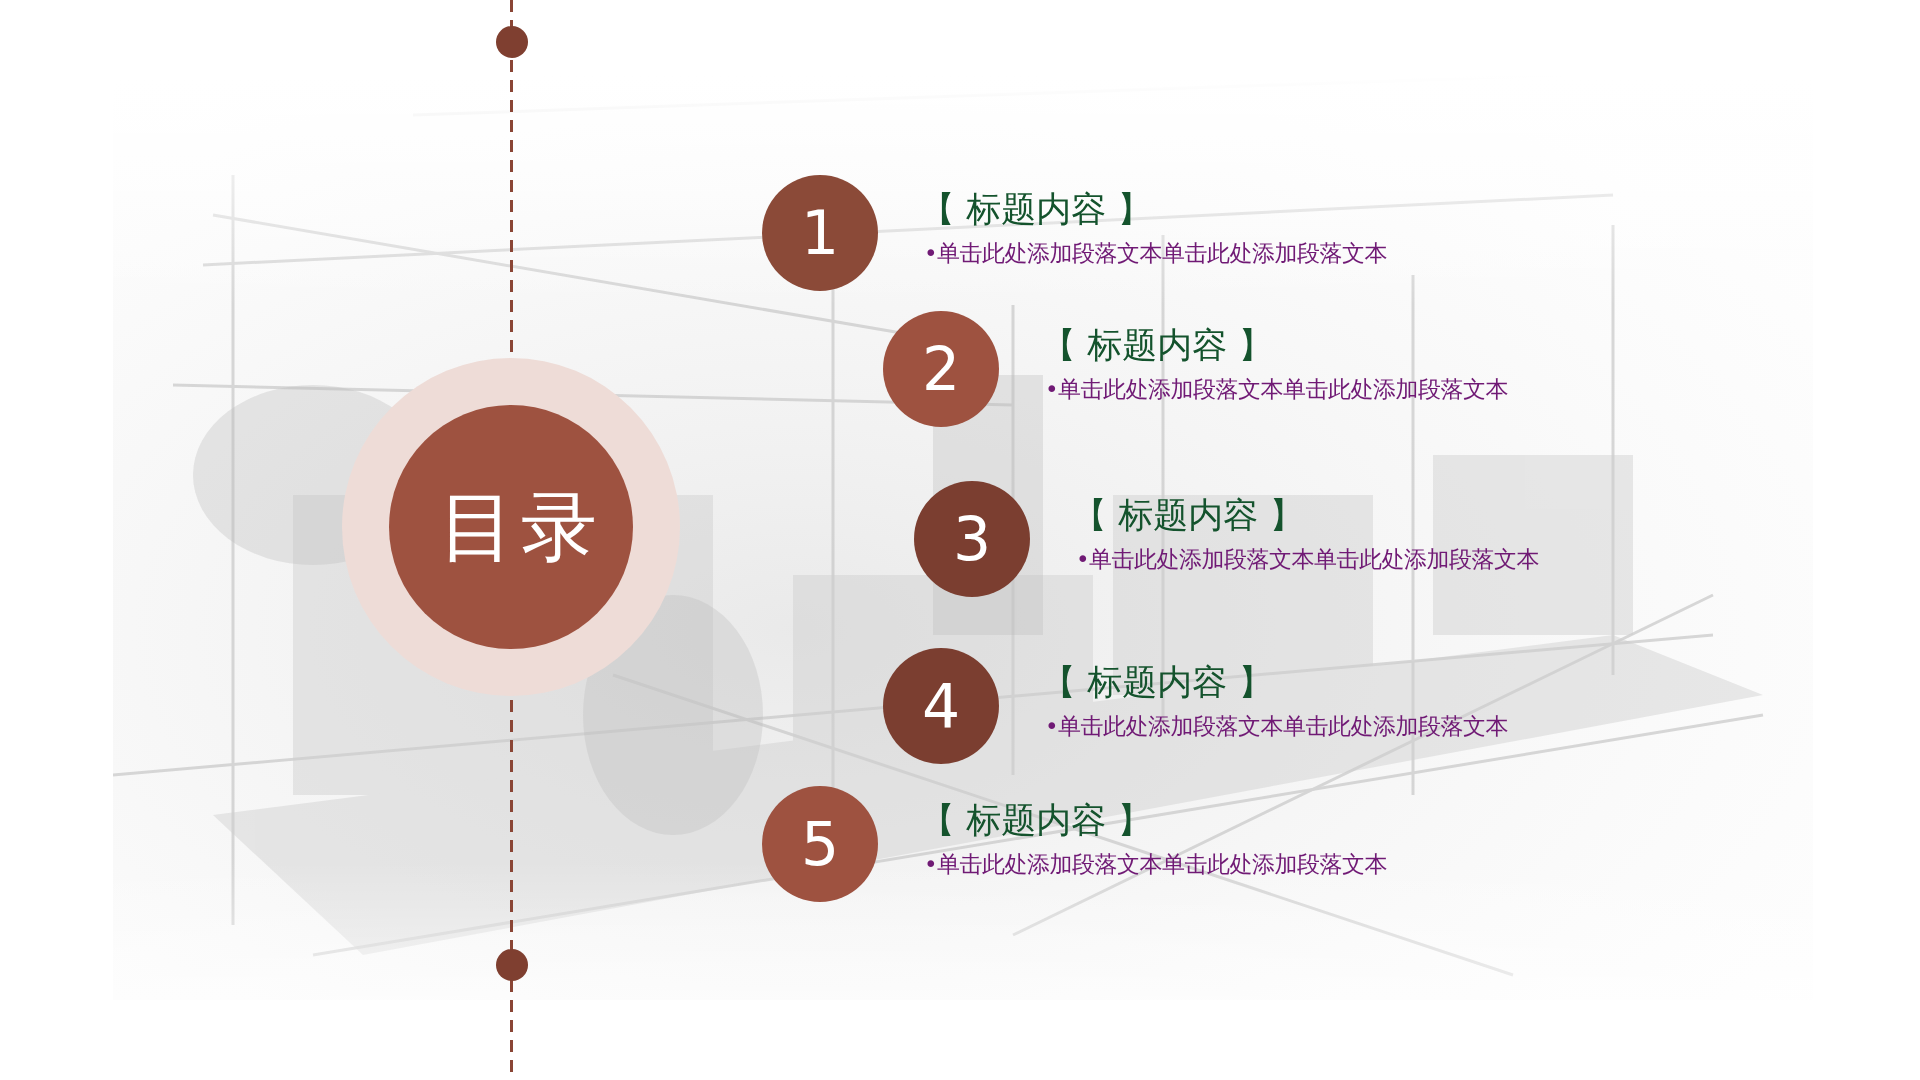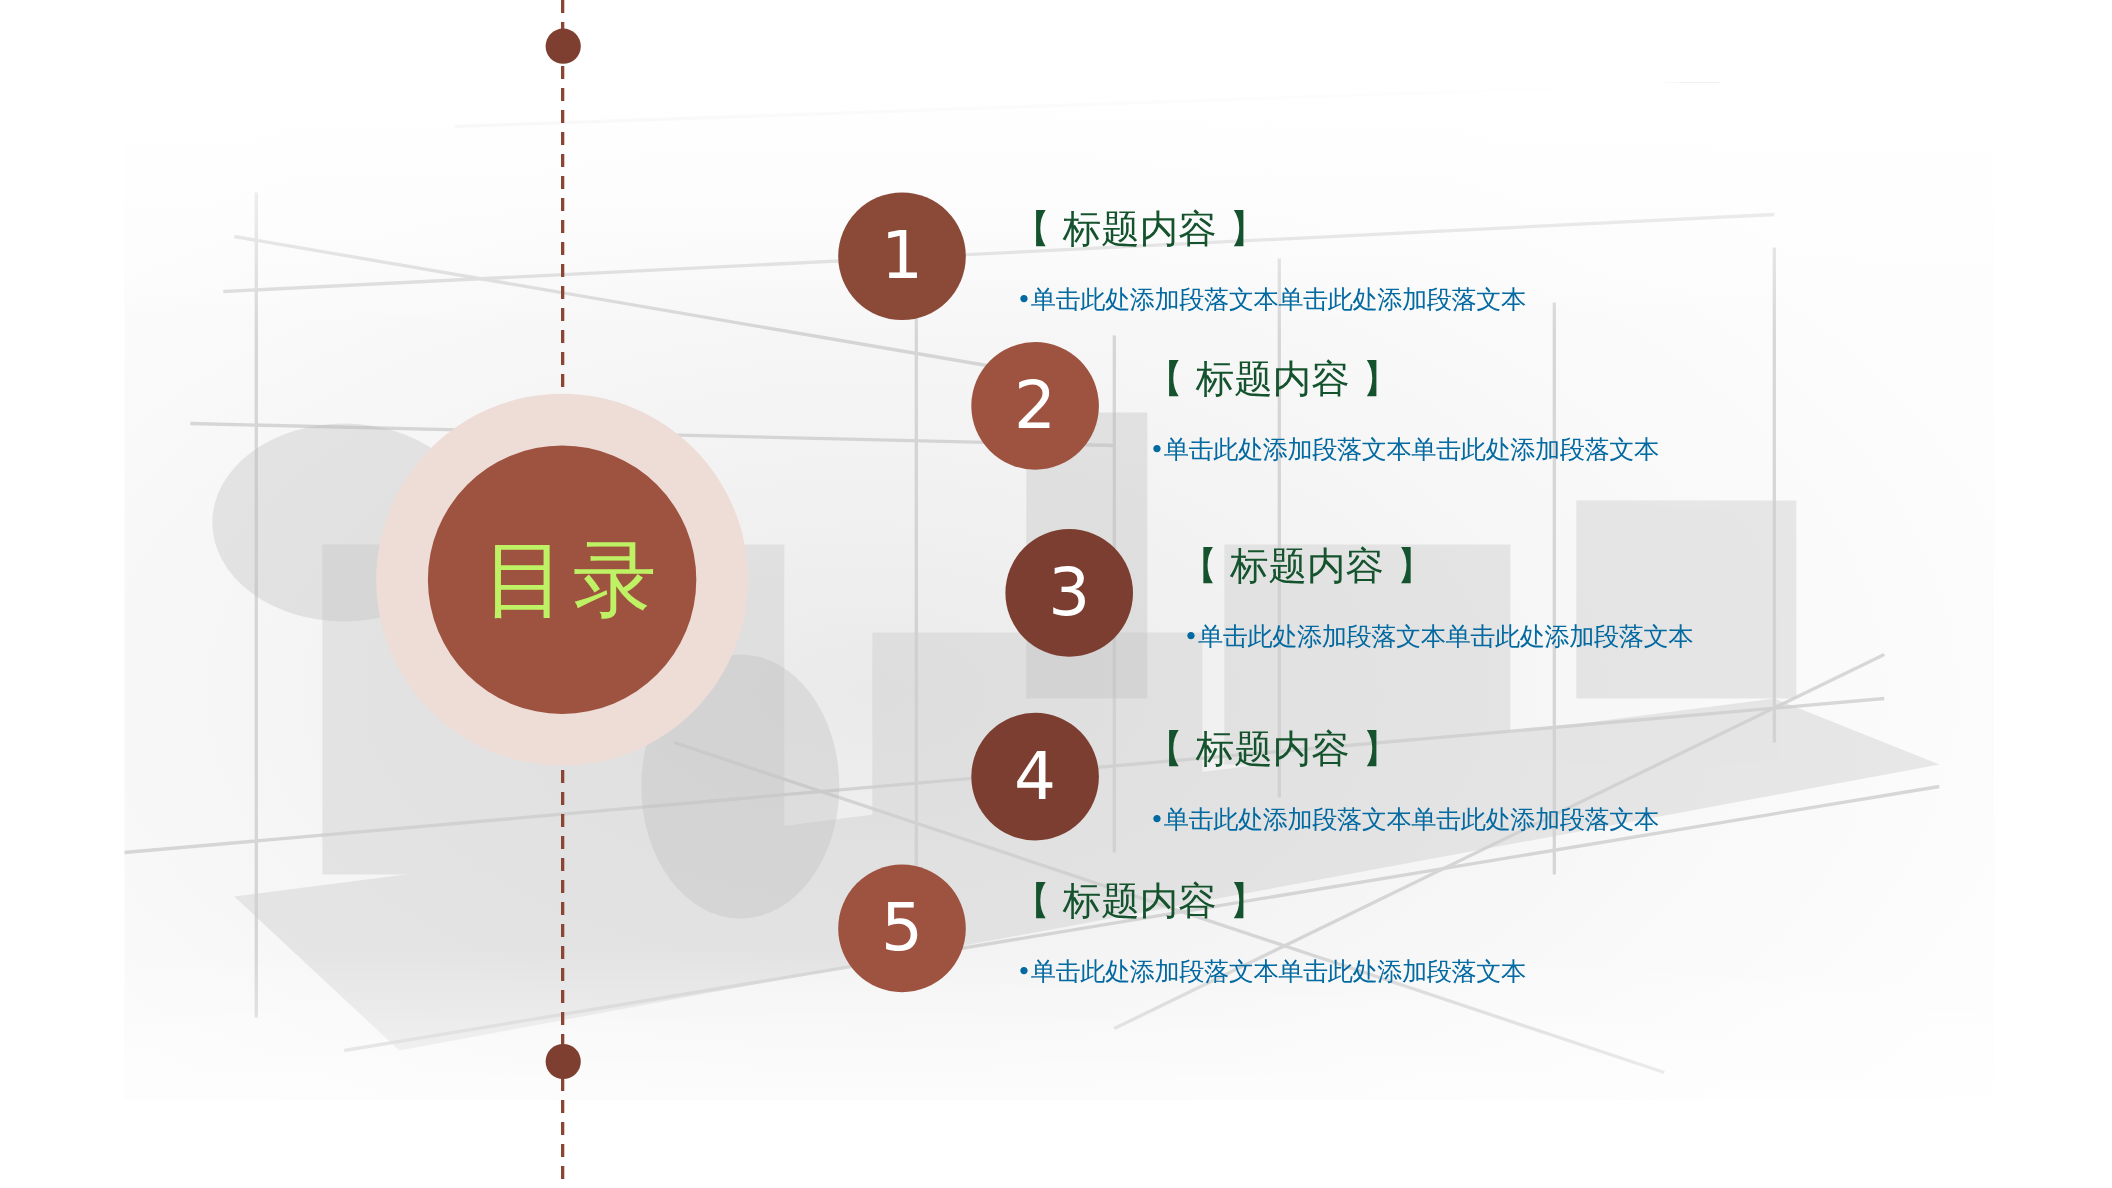--- a/index.html
+++ b/index.html
@@ -65,21 +65,21 @@
       top: 405px;
       width: 244px;
       height: 244px;
       border-radius: 50%;
       background: #9e5240;
       display: flex;
       align-items: center;
       justify-content: center;
     }
     .toc-title {
-      color: #bef264;
+      color: #ffffff;
       font-size: 76px;
       letter-spacing: 6px;
       font-family: "DejaVu Sans", sans-serif;
       line-height: 1;
       margin-left: 20px;
     }
 
     
     .item {
       position: absolute;
@@ -108,26 +108,25 @@
       color: #14532d;
       font-size: 35px;
       line-height: 40px;
       font-family: "DejaVu Sans", sans-serif;
     }
     .item-body {
       position: absolute;
       left: 162px;
       top: 64px;
       white-space: nowrap;
-      color: #0369a1;
+      color: #701a75;
       font-size: 23px;
       line-height: 28px;
       font-family: "DejaVu Sans", sans-serif;
       letter-spacing: -0.5px;
-      margin-top: 20px;
     }
   </style>
 </head>
 <body>
 
 <div class="slide">
 
   <div class="bg-sketch">
     <svg viewBox="0 0 1700 925" preserveAspectRatio="none">
       <defs>

